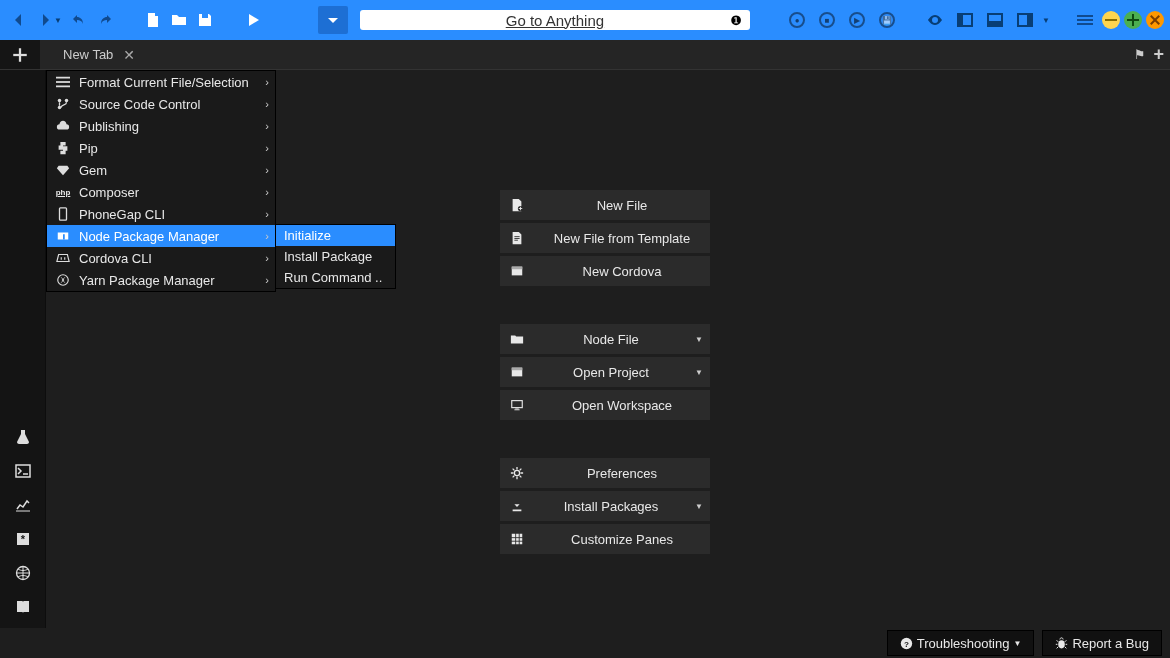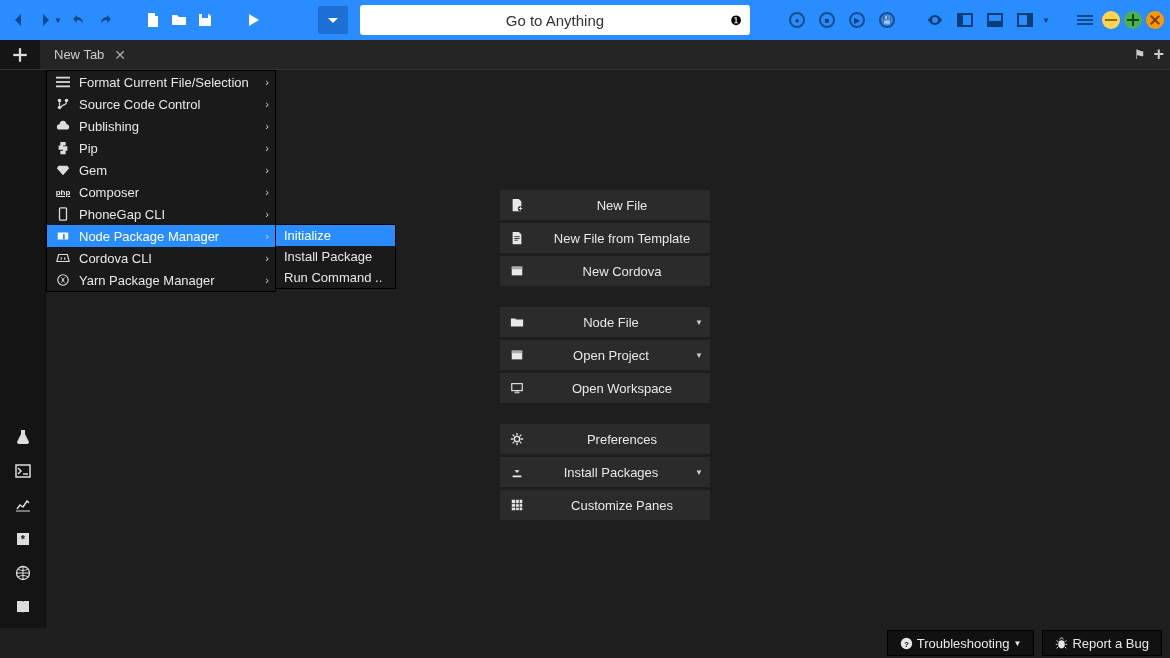--- a/index.html
+++ b/index.html
@@ -25,22 +25,22 @@
     height:40px; background:var(--toolbar-bg); display:flex; align-items:center; padding:0 6px; gap:6px; position:relative;
   }
   .tb-group { display:flex; align-items:center; gap:0; }
   .tb-btn {
     width:26px; height:28px; display:flex; align-items:center; justify-content:center; cursor:pointer; color:#104a8e;
   }
   .tb-btn svg { width:16px; height:16px; fill:#104a8e; }
   .tb-btn.light svg { fill:#fff; }
   .spacer-sm{ width:10px; }
   .go-anything {
-    flex:0 0 390px; height:30px; background:#fff; border-radius:3px; display:flex; align-items:center; justify-content:center; position:relative; margin:0 6px;
-    color:#333; font-size:15px;
+    flex:0 0 390px; height:20px; background:#fff; border-radius:3px; display:flex; align-items:center; justify-content:center; position:relative; margin:0 6px;
+    color:#333; font-size:15px;text-decoration:underline;
   }
   .go-anything .alert-icon { position:absolute; right:8px; top:50%; transform:translateY(-50%); font-size:13px; color:#000; }
   .toolbar-flex { flex:1; }
   .tb-right { display:flex; align-items:center; gap:4px; }
   .tb-icon-circle { width:16px;height:16px;border:2px solid rgba(0,0,0,.45);border-radius:50%;display:flex;align-items:center;justify-content:center;font-size:8px;color:rgba(0,0,0,.55); }
   .pane-btn svg{fill:#083e75;}
   .status-dot{width:18px;height:18px;border-radius:50%;display:inline-block;}
   .dot-yellow{background:#ffd54f;}
   .dot-green{background:#4caf50;}
   .dot-orange{background:#ff9800; position:relative;}
@@ -50,21 +50,21 @@
   .dot-green{position:relative;}
   .dot-green::before{content:"";position:absolute;left:3px;right:3px;top:50%;height:2px;background:#0d4a10;transform:translateY(-50%);}
   .dot-green::after{content:"";position:absolute;top:3px;bottom:3px;left:50%;width:2px;background:#0d4a10;transform:translateX(-50%);}
   .dot-orange::before{width:12px;height:2px;transform:translate(-50%,-50%) rotate(45deg);}
   .dot-orange::after{width:12px;height:2px;transform:translate(-50%,-50%) rotate(-45deg);}
 
   
   .tabbar { height:30px; background:#252525; display:flex; align-items:stretch; border-bottom:1px solid var(--border); position:relative; }
   .tab-add { width:40px; background:#151515; display:flex; align-items:center; justify-content:center; cursor:pointer; }
   .tab-add svg{fill:#ddd;width:18px;height:18px;}
-  .tab { display:flex; align-items:center; gap:10px; padding:0 14px; color:#ccc; font-size:13px; cursor:pointer;}
+  .tab { display:flex; align-items:center; gap:10px; padding:0 23px; color:#ccc; font-size:13px; cursor:pointer;}
   .tab .close-x { font-size:14px; color:#aaa; }
   .tabbar-right{position:absolute;right:6px;top:0;height:100%;display:flex;align-items:center;gap:8px;}
   .tabbar-right span{color:#ccc;cursor:pointer;}
 
   
   .body-area { flex:1; display:flex; position:relative; background:var(--bg-main); }
 
   
   .leftrail { width:46px; background:var(--bg-sidebar); display:flex; flex-direction:column; justify-content:flex-end; padding-bottom:6px; gap:4px; border-right:1px solid #0d0d0d;}
   .leftrail .rail-btn{height:30px;display:flex;align-items:center;justify-content:center;cursor:pointer;color:#ddd;}
@@ -85,21 +85,21 @@
   .ctx-item .chev{position:absolute;right:6px;font-size:11px;color:#ccc;}
   .ctx-item.selected{background:var(--menu-hover);color:#fff;}
   .ctx-item.selected svg{fill:#fff;}
   .ctx-sub {
     position:absolute; left:229px; top:154px; width:121px; background:#1a1a1a; border:1px solid #000; z-index:21;
   }
   .sub-item{height:21px;display:flex;align-items:center;padding:0 8px;font-size:13px;cursor:pointer;color:#e8e8e8;}
   .sub-item.selected{background:var(--menu-hover);color:#fff;}
 
   
-  .start-panel{position:absolute;left:454px;top:120px;width:210px;display:flex;flex-direction:column;gap:3px;}
+  .start-panel{position:absolute;left:454px;top:120px;width:210px;display:flex;flex-direction:column;gap:20px;}
   .sp-group{display:flex;flex-direction:column;gap:3px;margin-bottom:18px;}
   .sp-btn{height:30px;background:var(--bg-button);display:flex;align-items:center;color:#e8e8e8;font-size:13px;cursor:pointer;position:relative;}
   .sp-btn .sp-icon{width:34px;display:flex;align-items:center;justify-content:center;}
   .sp-btn .sp-icon svg{width:14px;height:14px;fill:#e8e8e8;}
   .sp-btn .sp-label{flex:1;text-align:center;}
   .sp-btn .sp-drop{width:22px;text-align:center;font-size:8px;color:#ccc;}
 
   
   .statusbar{height:30px;background:var(--bg-main);display:flex;align-items:center;justify-content:flex-end;gap:8px;padding:0 8px;}
   .status-btn{height:26px;background:#111;display:flex;align-items:center;gap:4px;padding:0 12px;color:#e8e8e8;font-size:13px;cursor:pointer;border:1px solid #000;}

